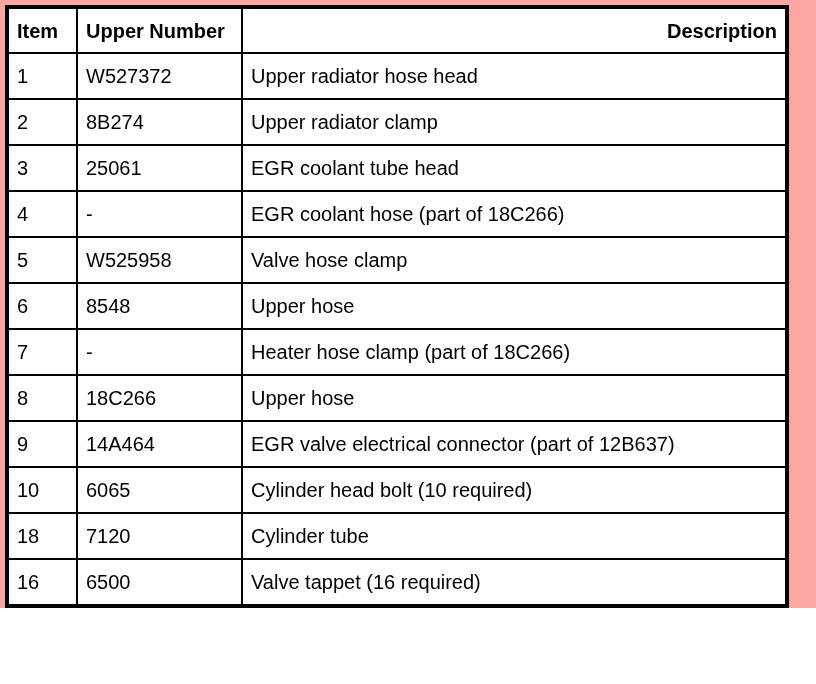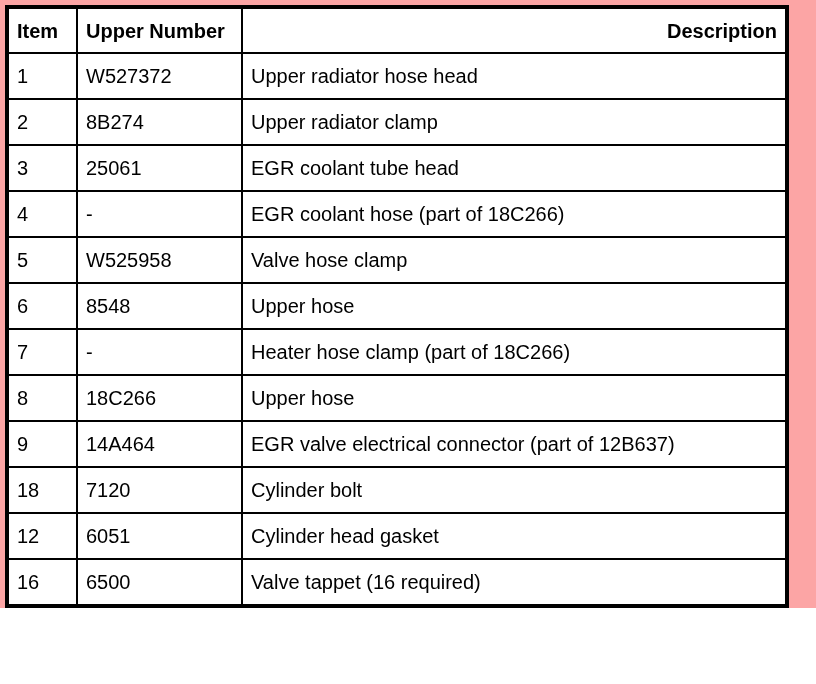--- a/index.html
+++ b/index.html
@@ -126,28 +126,28 @@
           <td class="cell-item">8</td>
           <td class="cell-partnumber">18C266</td>
           <td class="cell-description">Upper hose</td>
         </tr>
         <tr>
           <td class="cell-item">9</td>
           <td class="cell-partnumber">14A464</td>
           <td class="cell-description">EGR valve electrical connector (part of 12B637)</td>
         </tr>
         <tr>
+          <td class="cell-item">10</td>
+          <td class="cell-partnumber">6065</td>
+          <td class="cell-description">Cylinder head bolt (10 required)</td>
+        </tr>
+        <tr>
           <td class="cell-item">18</td>
           <td class="cell-partnumber">7120</td>
-          <td class="cell-description">Cylinder bolt</td>
-        </tr>
-        <tr>
-          <td class="cell-item">12</td>
-          <td class="cell-partnumber">6051</td>
-          <td class="cell-description">Cylinder head gasket</td>
+          <td class="cell-description">Cylinder tube</td>
         </tr>
         <tr>
           <td class="cell-item">16</td>
           <td class="cell-partnumber">6500</td>
           <td class="cell-description">Valve tappet (16 required)</td>
         </tr>
       </tbody>
   </table>
 
 </div>

